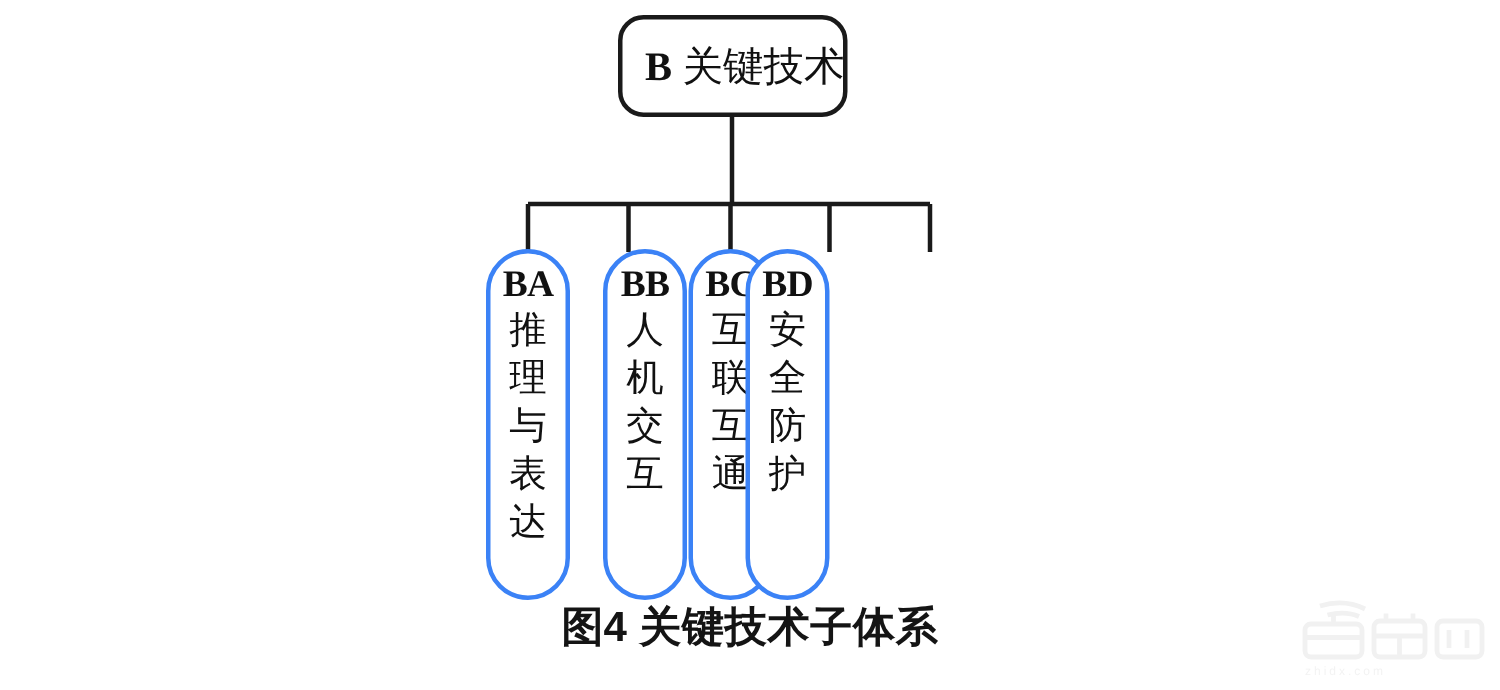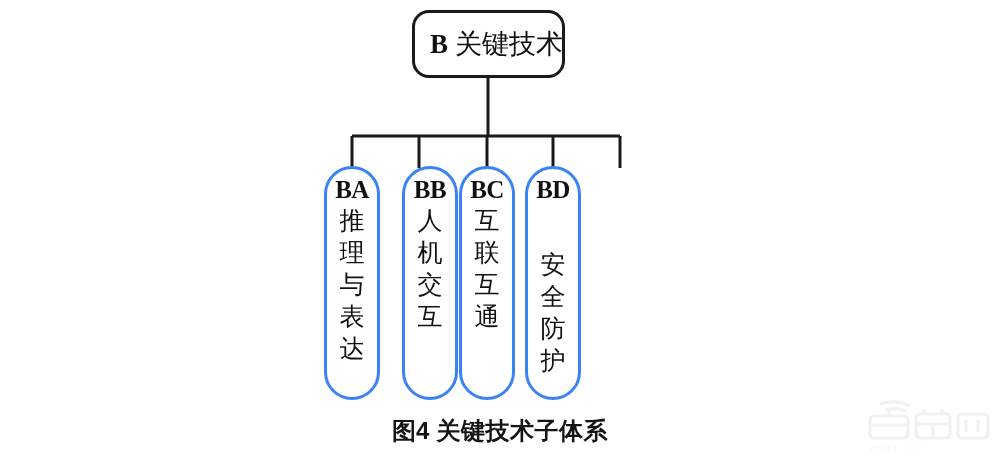--- a/index.html
+++ b/index.html
@@ -85,25 +85,25 @@
     align-items: center;
     margin-top: 1px;
   }
   .child-text span {
     display: block;
   }
   
   .caption {
     position: absolute;
     left: 0;
-    top: 415px;
+    top: 399px;
     width: 1000px;
     text-align: center;
     font-family: "Liberation Sans", sans-serif;
-    font-size: 24px;
+    font-size: 28px;
     font-weight: 700;
     color: #141414;
     letter-spacing: 0.5px;
   }
   .caption .fignum {
     letter-spacing: 0px;
   }
   
   .watermark {
     position: absolute;
@@ -166,21 +166,21 @@
   <div class="child-node" style="left:459px;text-align:right;">
     <div class="child-code">BC</div>
     <div class="child-text">
       <span>互</span>
       <span>联</span>
       <span>互</span>
       <span>通</span>
     </div>
   </div>
 
-  <div class="child-node" style="left:525px;gap:44px;">
+  <div class="child-node" style="left:497px;">
     <div class="child-code">BD</div>
     <div class="child-text">
       <span>安</span>
       <span>全</span>
       <span>防</span>
       <span>护</span>
     </div>
   </div>
 
 

